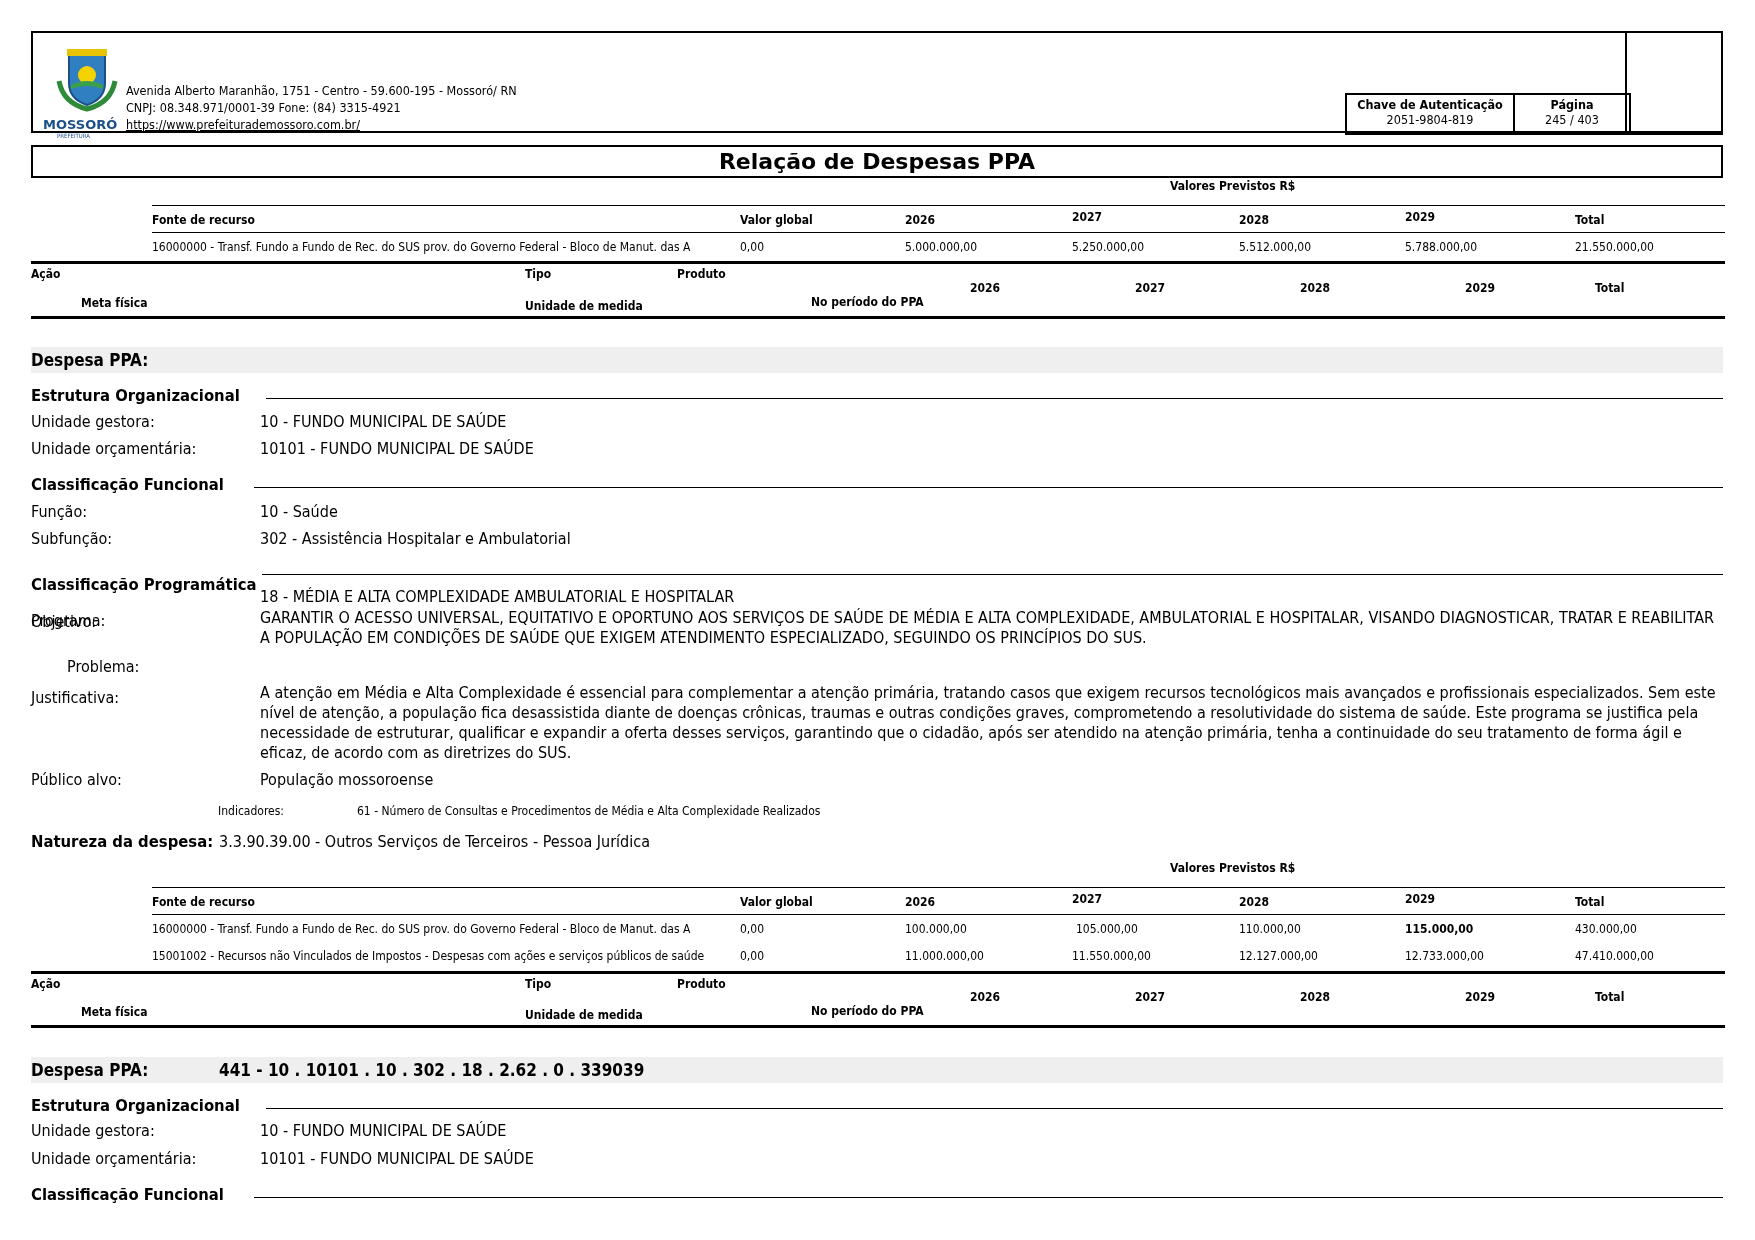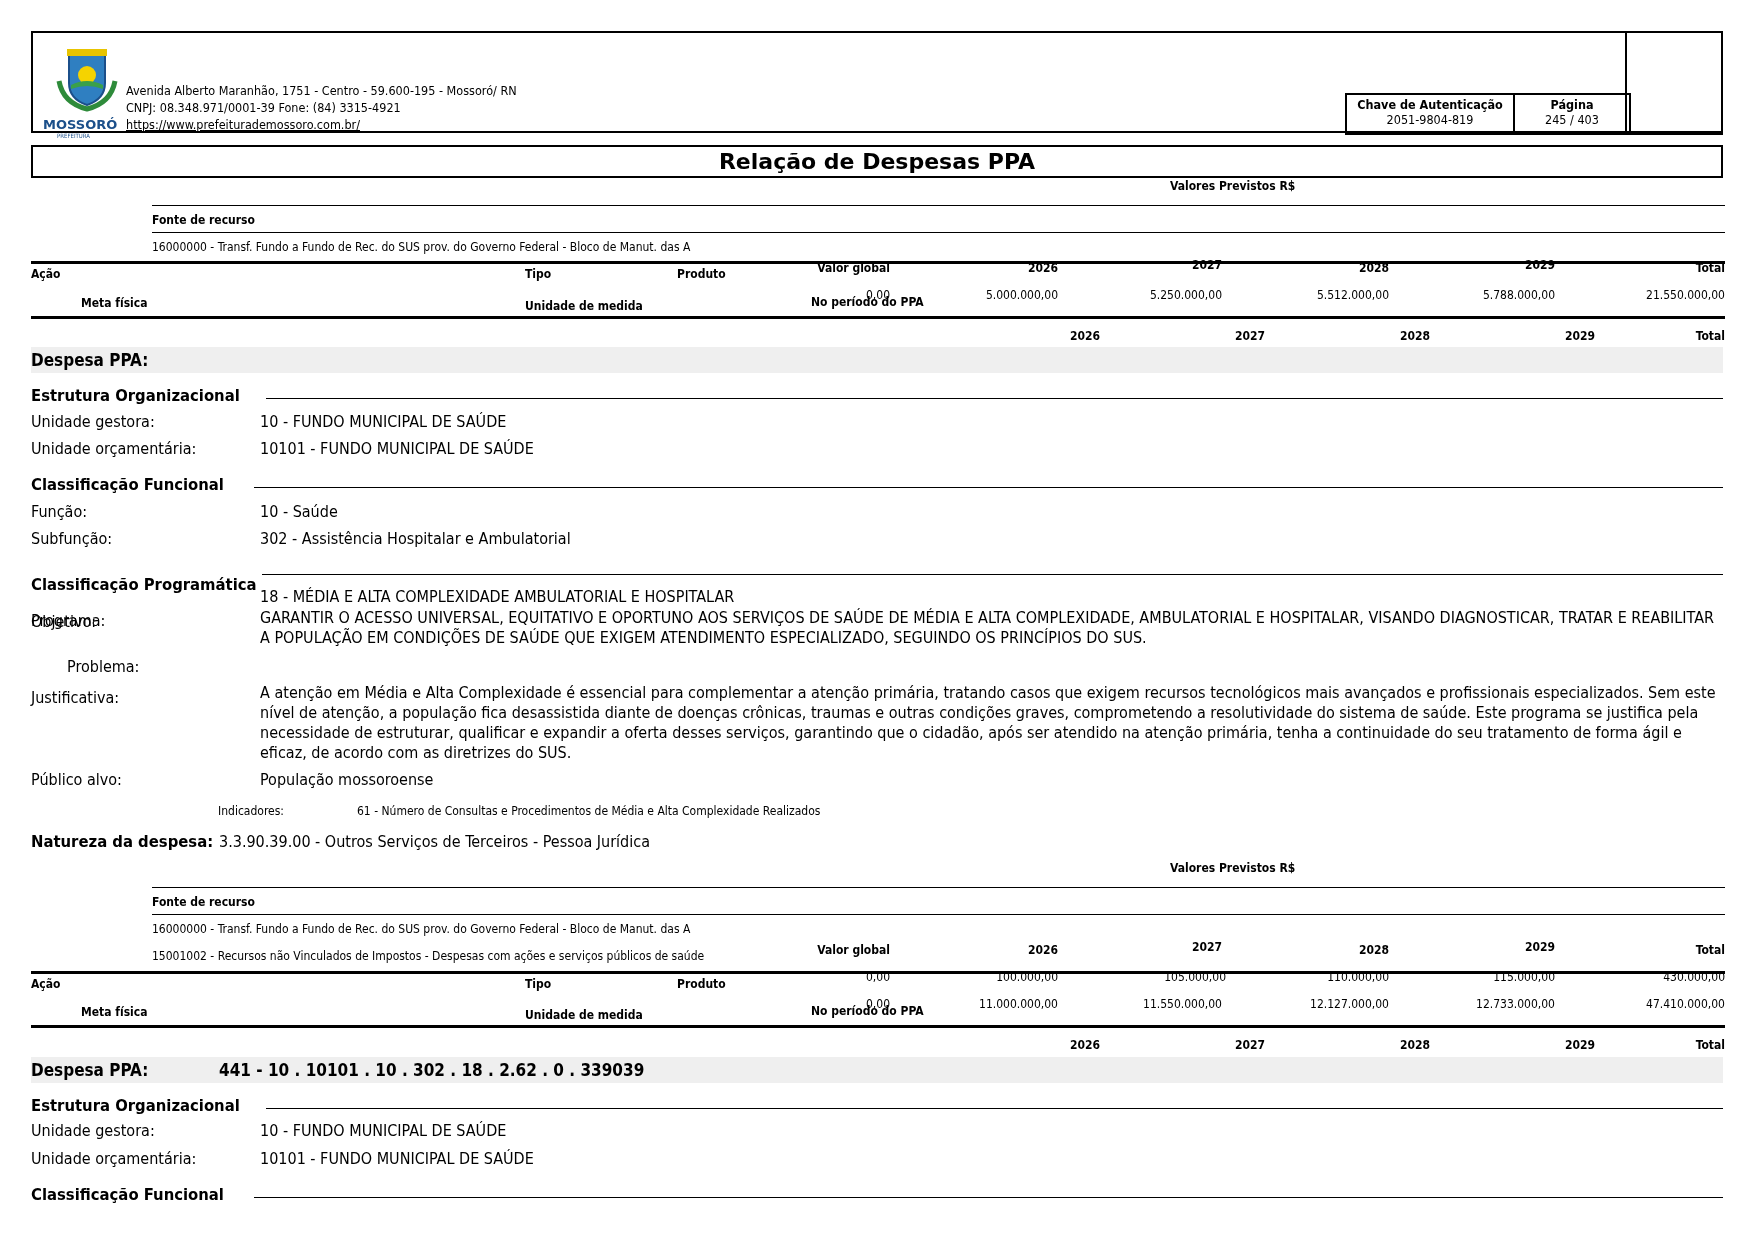--- a/index.html
+++ b/index.html
@@ -14,21 +14,21 @@
   .org-title { left:93px; top:10px; font-size:30px; font-weight:bold; letter-spacing:0.2px; font-family:"DejaVu Sans","Liberation Sans",sans-serif; }
   .org-line { left:93px; font-size:12.5px; }
   .infobox { top:60px; height:42px; border:2px solid #000; box-sizing:border-box; font-size:12.5px; text-align:center; }
   .infobox .lbl { font-weight:bold; margin-top:2px; }
   #title-bar { left:31px; top:145px; width:1692px; height:33px; border:2px solid #000; box-sizing:border-box; text-align:center;
                font-size:22px; font-weight:bold; line-height:29px; font-family:"DejaVu Sans","Liberation Sans",sans-serif; }
   
   .t-small { font-size:12px; }
   .hline { position:absolute; height:0; border-top:1.5px solid #000; }
   .hline.thick { border-top:3px solid #000; }
-  .r { text-align:right;margin-top:48px; }
+  .r { text-align:left; }
   .cell { position:absolute; white-space:nowrap; }
   
   .despesa-bar { position:absolute; left:31px; width:1692px; height:26px; background:#efefef; font-size:17px; font-weight:bold; line-height:26px; }
   .sec-title { position:absolute; left:31px; font-size:16.5px; font-weight:bold; }
   .sec-rule { position:absolute; height:0; border-top:1px solid #000; right:32px; }
   .fld-lbl { position:absolute; left:31px; font-size:16px; }
   .fld-val { position:absolute; left:260px; font-size:16px; }
   .para { position:absolute; left:260px; width:1465px; font-size:16px; line-height:20px; }
 </style>
 </head>
@@ -147,21 +147,21 @@
   <div class="cell b r" style="left:1405px;width:150px;top:892px;">2029</div>
   <div class="cell b r" style="left:1575px;width:150px;top:895px;">Total</div>
   <div class="hline" style="left:152px;width:1573px;top:914px;"></div>
 
   <div>
     <div class="cell" style="left:152px;top:922px;">16000000 - Transf. Fundo a Fundo de Rec. do SUS prov. do Governo  Federal - Bloco de Manut. das A</div>
     <div class="cell r" style="left:740px;width:150px;top:922px;">0,00</div>
     <div class="cell r" style="left:905px;width:153px;top:922px;">100.000,00</div>
     <div class="cell r" style="left:1076px;width:150px;top:922px;">105.000,00</div>
     <div class="cell r" style="left:1239px;width:150px;top:922px;">110.000,00</div>
-    <div class="cell r" style="left:1405px;width:150px;top:922px;">115.000,00</div>
+    <div class="cell r" style="left:1405px;width:150px;top:922px;font-weight:bold;">115.000,00</div>
     <div class="cell r" style="left:1575px;width:150px;top:922px;">430.000,00</div>
   </div>
   <div>
     <div class="cell" style="left:152px;top:949px;">15001002 - Recursos não Vinculados de Impostos - Despesas com ações e serviços públicos de saúde</div>
     <div class="cell r" style="left:740px;width:150px;top:949px;">0,00</div>
     <div class="cell r" style="left:905px;width:153px;top:949px;">11.000.000,00</div>
     <div class="cell r" style="left:1072px;width:150px;top:949px;">11.550.000,00</div>
     <div class="cell r" style="left:1239px;width:150px;top:949px;">12.127.000,00</div>
     <div class="cell r" style="left:1405px;width:150px;top:949px;">12.733.000,00</div>
     <div class="cell r" style="left:1575px;width:150px;top:949px;">47.410.000,00</div>

